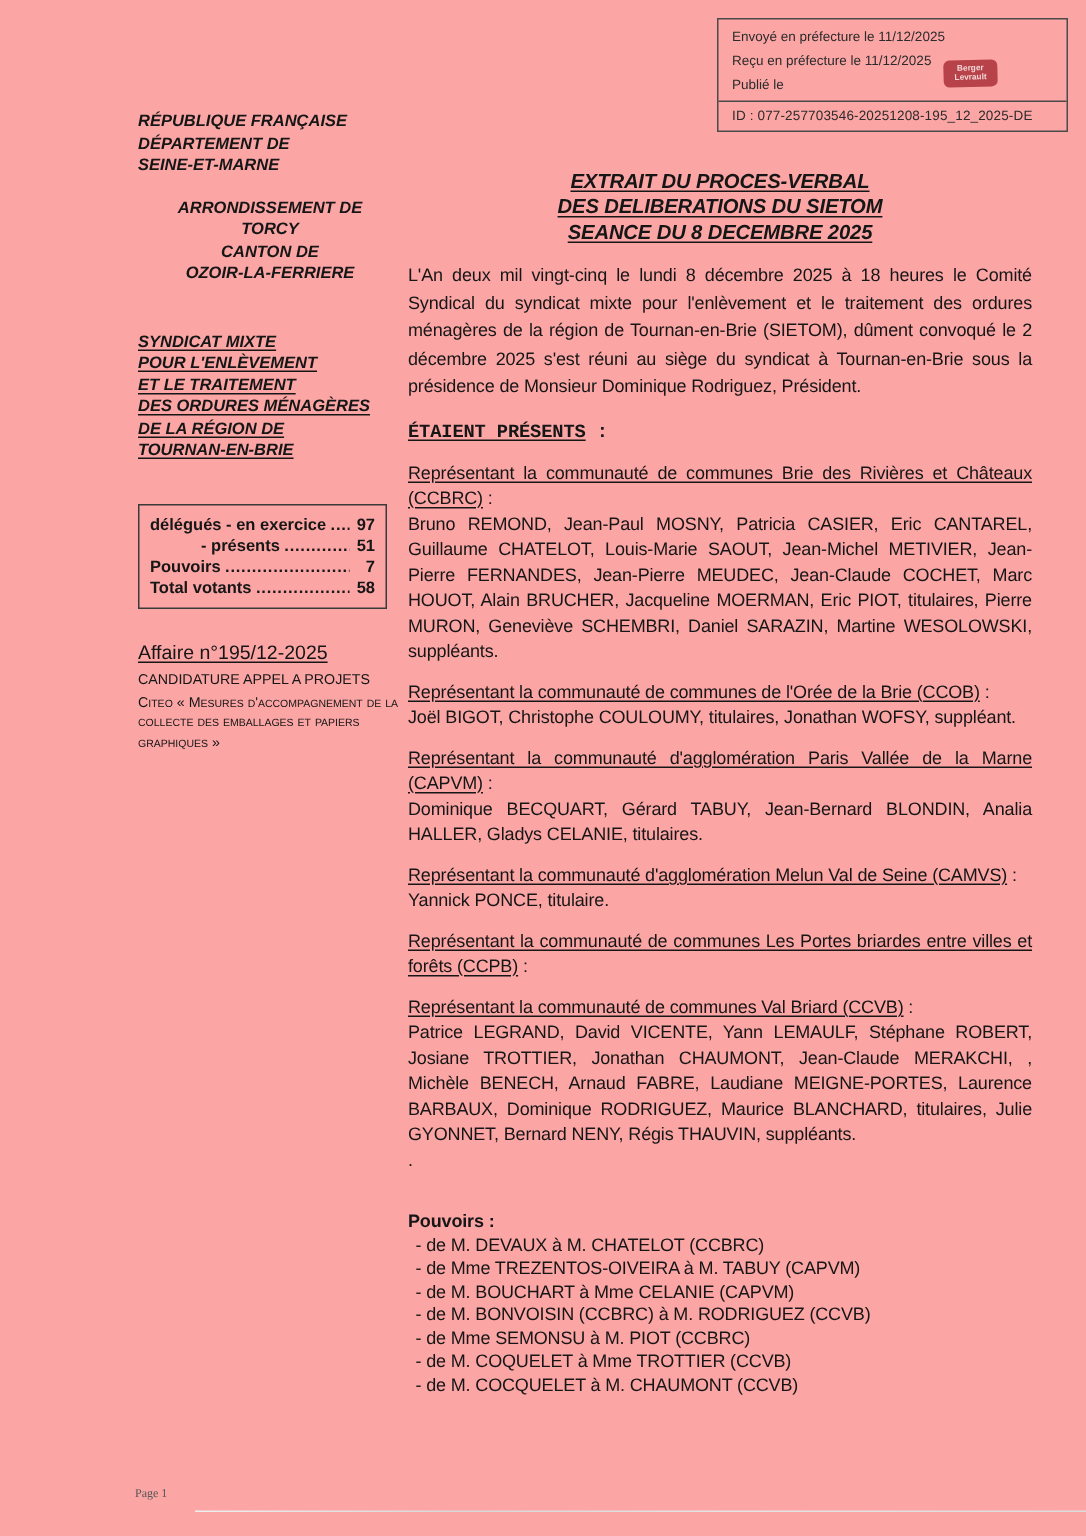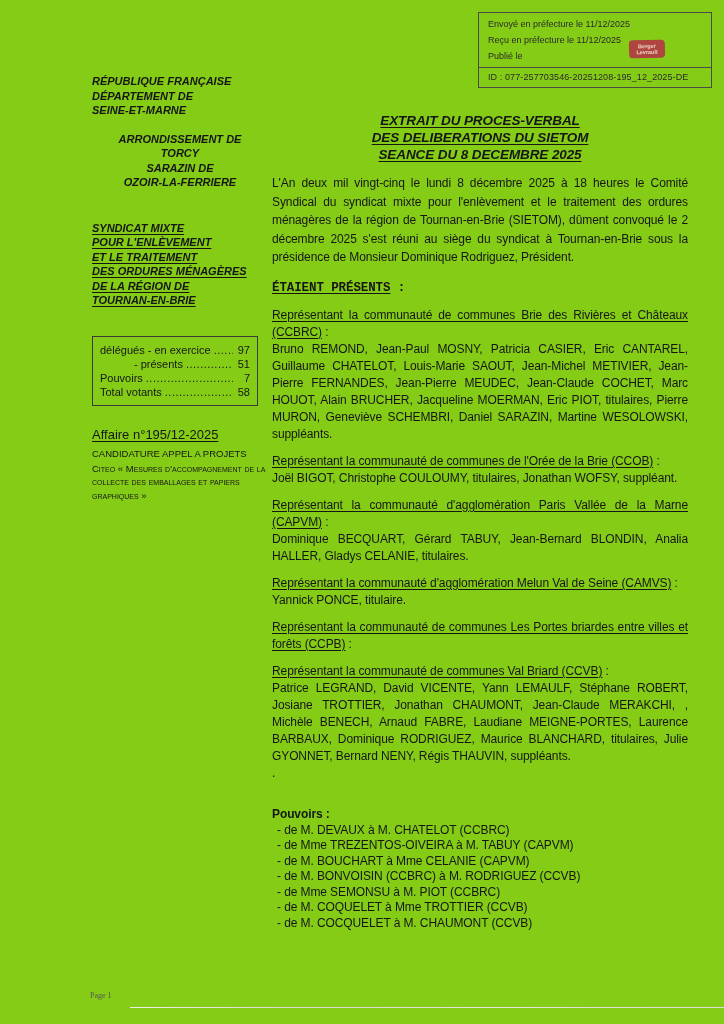--- a/index.html
+++ b/index.html
@@ -1,19 +1,19 @@
 <!DOCTYPE html>
 <html><head>
 <meta charset="utf-8">
 <style>
   html,body{margin:0;padding:0;background:#e8e8e8;}
   .page{
     position:relative;
     width:724px;height:1024px;
-    background:#84cc16;
+    background:#fca5a5;
     font-family:"Liberation Sans","DejaVu Sans",sans-serif;
     color:#161616;
     overflow:hidden;
     margin:0 auto;
   }
   
   .stamp{
     position:absolute;left:478px;top:12px;width:232px;
     border:1px solid #4a4a4a;
     font-size:9px;line-height:10px;color:#2b2b2b;
@@ -37,21 +37,21 @@
     font-size:11px;line-height:14.5px;
   }
   .bi{font-weight:bold;font-style:italic;}
   .blk-arr{margin-top:14px;text-align:center;}
   .blk-syn{margin-top:31px;}
   .u{text-decoration:underline;text-decoration-thickness:1px;text-underline-offset:2px;}
   .count-box{
     margin-top:28px;width:150px;
     border:1.5px solid #3a3a3a;
     padding:6px 7px;
-    font-size:11px;line-height:14px;font-style:normal;font-weight:normal;
+    font-size:11px;line-height:14px;font-style:normal;font-weight:bold;
   }
   .cb-row{display:flex;align-items:baseline;}
   .cb-lbl{white-space:nowrap;}
   .cb-ind{padding-left:34px;}
   .cb-leader{flex:1;overflow:hidden;white-space:nowrap;margin:0 3px;}
   .cb-leader::after{content:"..........................................................";letter-spacing:.5px;}
   .cb-val{text-align:right;min-width:14px;}
   .affaire{margin-top:22px;}
   .affaire-title{font-size:13px;font-weight:normal;margin-bottom:5px;}
   .affaire-sub{font-size:9.5px;line-height:13.5px;margin-top:1px;}
@@ -102,21 +102,21 @@
 
   <div class="left-col">
     <div class="bi">
       <div>RÉPUBLIQUE FRANÇAISE</div>
       <div>DÉPARTEMENT DE</div>
       <div>SEINE-ET-MARNE</div>
     </div>
     <div class="bi blk-arr">
       <div>ARRONDISSEMENT DE</div>
       <div>TORCY</div>
-      <div>SARAZIN DE</div>
+      <div>CANTON DE</div>
       <div>OZOIR-LA-FERRIERE</div>
     </div>
     <div class="bi blk-syn">
       <div><span class="u">SYNDICAT MIXTE</span></div>
       <div><span class="u">POUR L'ENLÈVEMENT</span></div>
       <div><span class="u">ET LE TRAITEMENT</span></div>
       <div><span class="u">DES ORDURES MÉNAGÈRES</span></div>
       <div><span class="u">DE LA RÉGION DE</span></div>
       <div><span class="u">TOURNAN-EN-BRIE</span></div>
     </div>

